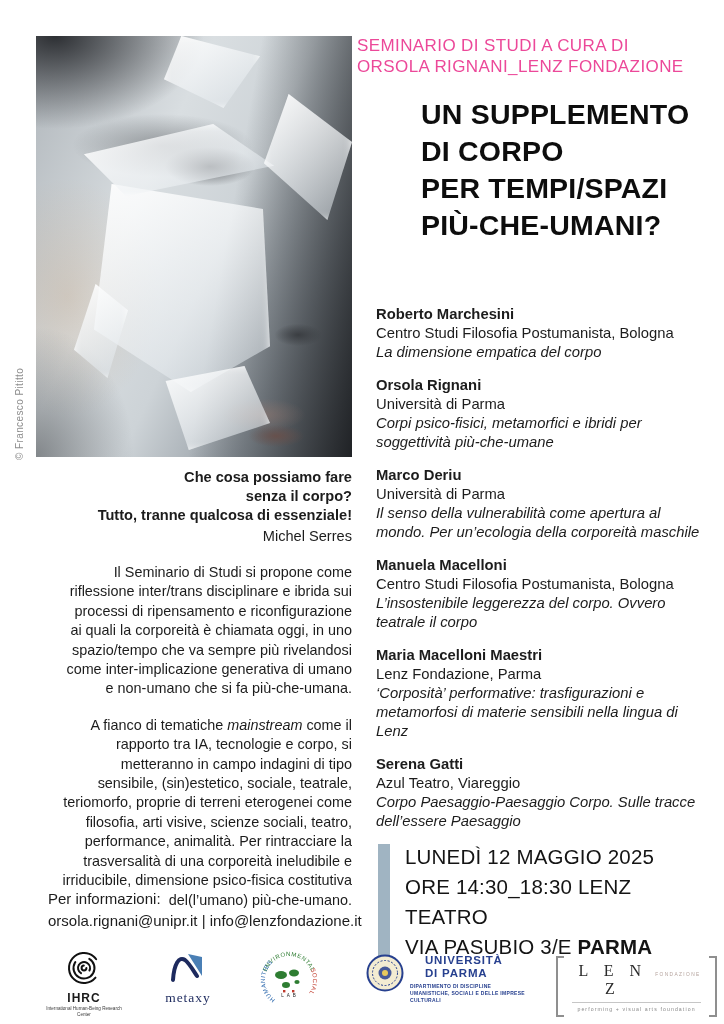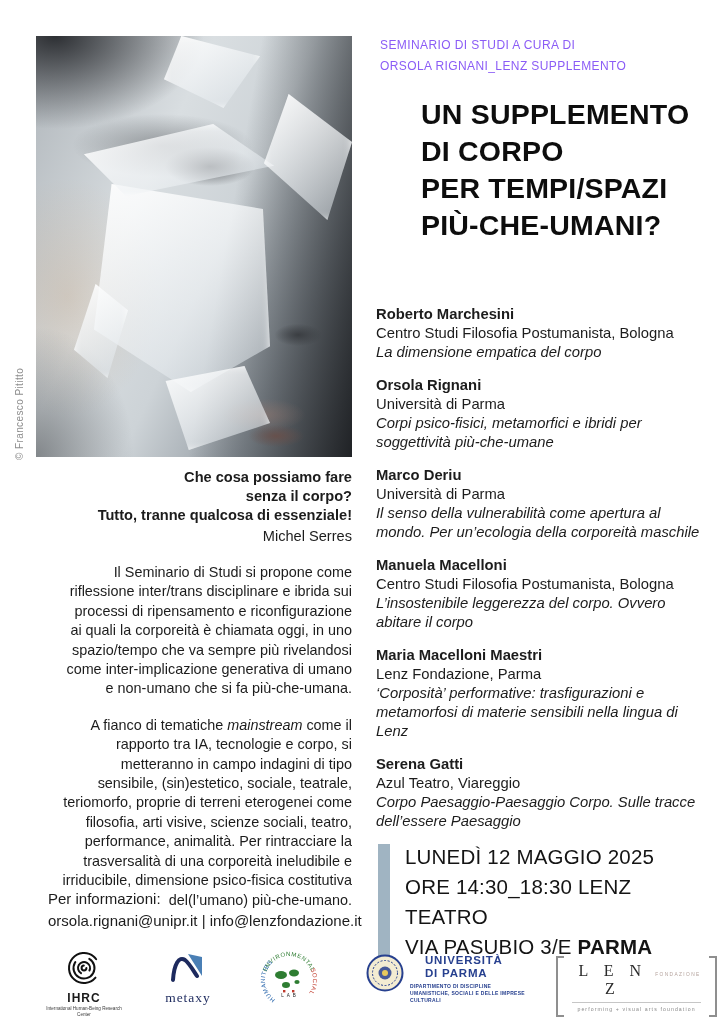--- a/index.html
+++ b/index.html
@@ -30,21 +30,21 @@
   .shard.s4 { left:228px; top:58px; width:88px; height:126px; clip-path:polygon(28% 0, 100% 38%, 72% 100%, 0 55%); }
   .shard.s5 { left:38px; top:248px; width:54px; height:94px; clip-path:polygon(40% 0, 100% 28%, 62% 100%, 0 70%); }
   .shard.s6 { left:118px; top:330px; width:116px; height:84px; clip-path:polygon(10% 18%, 78% 0, 100% 68%, 30% 100%); }
   .photo-credit {
     position:absolute; left:14px; top:460px; width:132px;
     transform:rotate(-90deg); transform-origin:0 0;
     font-size:10px; color:#8d8d8d; letter-spacing:0.4px; text-align:left;
   }
 
   
-  .kicker { position:absolute; left:380px; top:35px; font-size:12px; line-height:21px; letter-spacing:0.4px; color:#8b5cf6; }
+  .kicker { position:absolute; left:357px; top:35px; font-size:17px; line-height:21px; letter-spacing:0.4px; color:#ec4899; }
   .title  { position:absolute; left:375px; top:96px; font-size:28.5px; line-height:37px; font-weight:bold; color:#0d0d0d; letter-spacing:0.2px;margin-left:46px; }
   .speakers { position:absolute; left:376px; top:305px; width:332px; font-size:14.8px; line-height:19px; color:#1c1c1c; }
   .speaker { margin-bottom:14px; }
   .speaker .name { font-weight:bold; }
   .speaker .talk { font-style:italic; }
 
   
   .left-col { position:absolute; left:60px; top:468px; width:292px; text-align:right; color:#1c1c1c; }
   .quote { font-weight:bold; font-size:14.6px; line-height:19px; }
   .quote-author { font-size:14.6px; line-height:19px; margin-top:2px; }
@@ -93,21 +93,21 @@
     <div class="shard s2"></div>
     <div class="shard s3"></div>
     <div class="shard s4"></div>
     <div class="shard s5"></div>
     <div class="shard s6"></div>
   </div>
   <div class="photo-credit">© Francesco Pititto</div>
 
   <div class="kicker">
     <div>SEMINARIO DI STUDI A CURA DI</div>
-    <div>ORSOLA RIGNANI_LENZ SUPPLEMENTO</div>
+    <div>ORSOLA RIGNANI_LENZ FONDAZIONE</div>
   </div>
 
   <div class="title">
     <div>UN SUPPLEMENTO</div>
     <div>DI CORPO</div>
     <div>PER TEMPI/SPAZI</div>
     <div>PIÙ-CHE-UMANI?</div>
   </div>
 
   <div class="speakers">
@@ -122,21 +122,21 @@
       <div class="talk">Corpi psico-fisici, metamorfici e ibridi per soggettività più-che-umane</div>
     </div>
     <div class="speaker">
       <div class="name">Marco Deriu</div>
       <div class="affil">Università di Parma</div>
       <div class="talk">Il senso della vulnerabilità come apertura al mondo. Per un’ecologia della corporeità maschile</div>
     </div>
     <div class="speaker">
       <div class="name">Manuela Macelloni</div>
       <div class="affil">Centro Studi Filosofia Postumanista, Bologna</div>
-      <div class="talk">L’insostenibile leggerezza del corpo. Ovvero abitare il corpo</div>
+      <div class="talk">L’insostenibile leggerezza del corpo. Ovvero teatrale il corpo</div>
     </div>
     <div class="speaker">
       <div class="name">Maria Macelloni Maestri</div>
       <div class="affil">Lenz Fondazione, Parma</div>
       <div class="talk">‘Corposità’ performative: trasfigurazioni e metamorfosi di materie sensibili nella lingua di Lenz</div>
     </div>
     <div class="speaker">
       <div class="name">Serena Gatti</div>
       <div class="affil">Azul Teatro, Viareggio</div>
       <div class="talk">Corpo Paesaggio-Paesaggio Corpo. Sulle tracce dell’essere Paesaggio</div>

